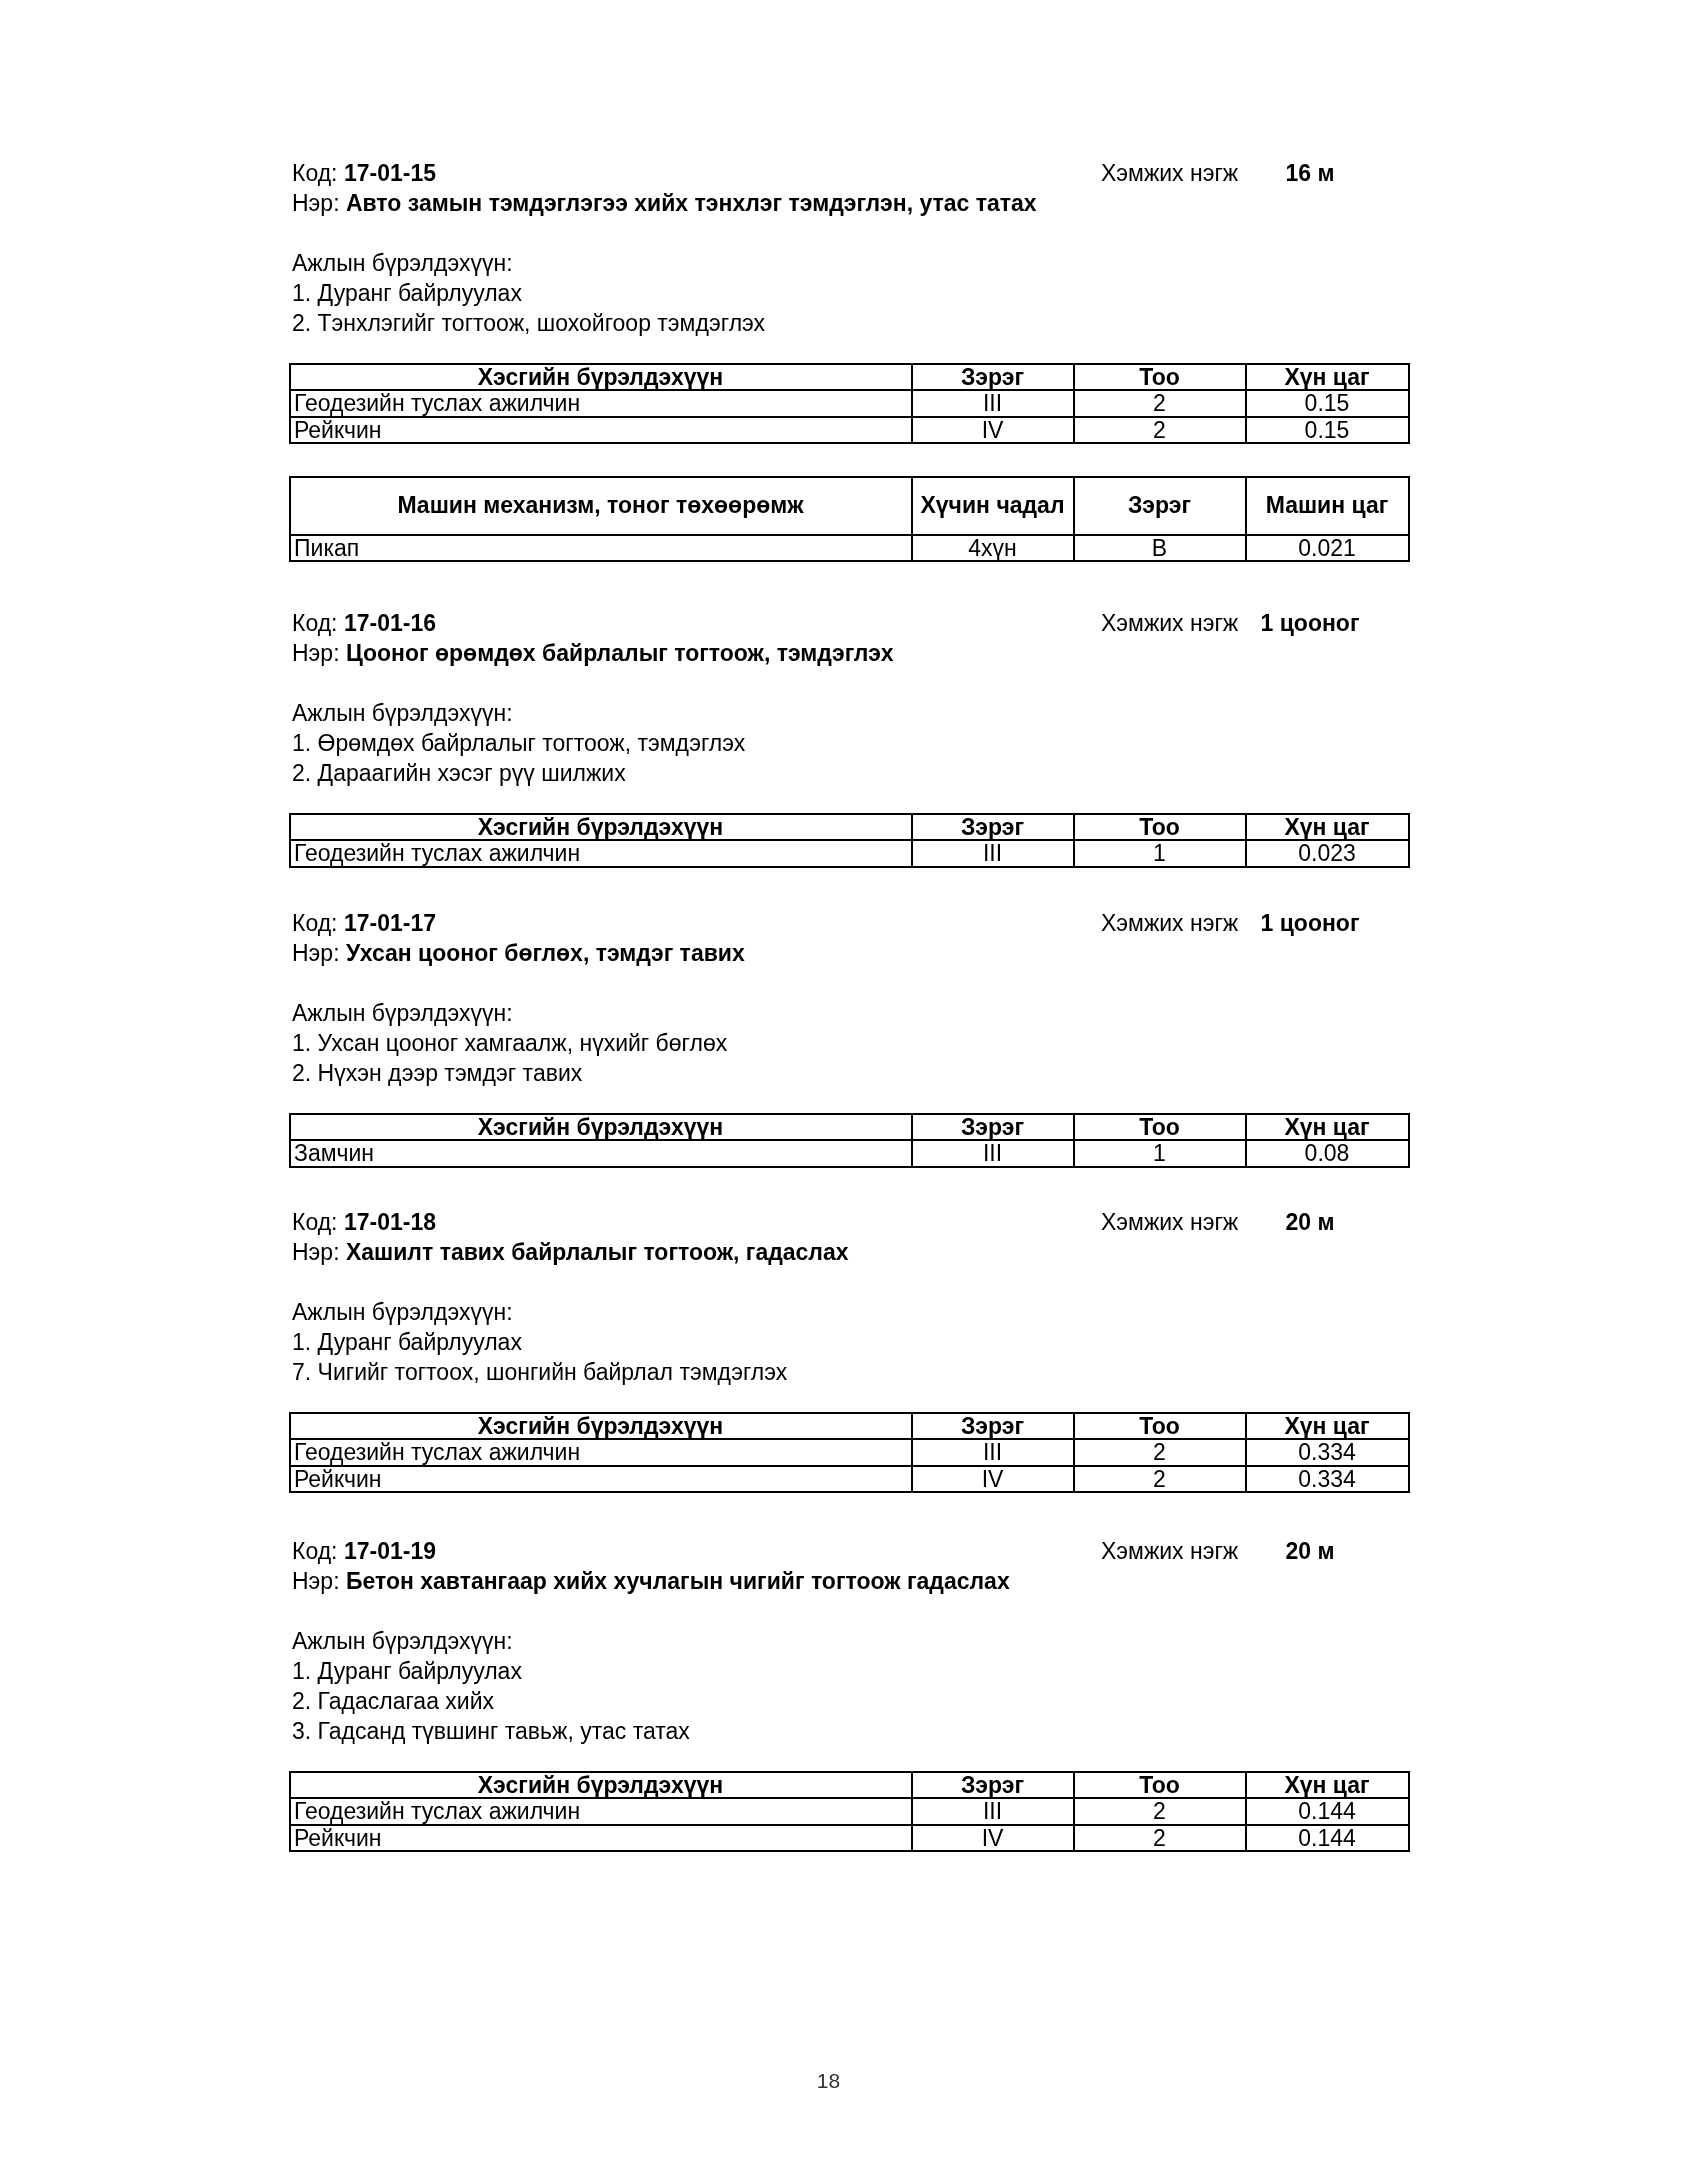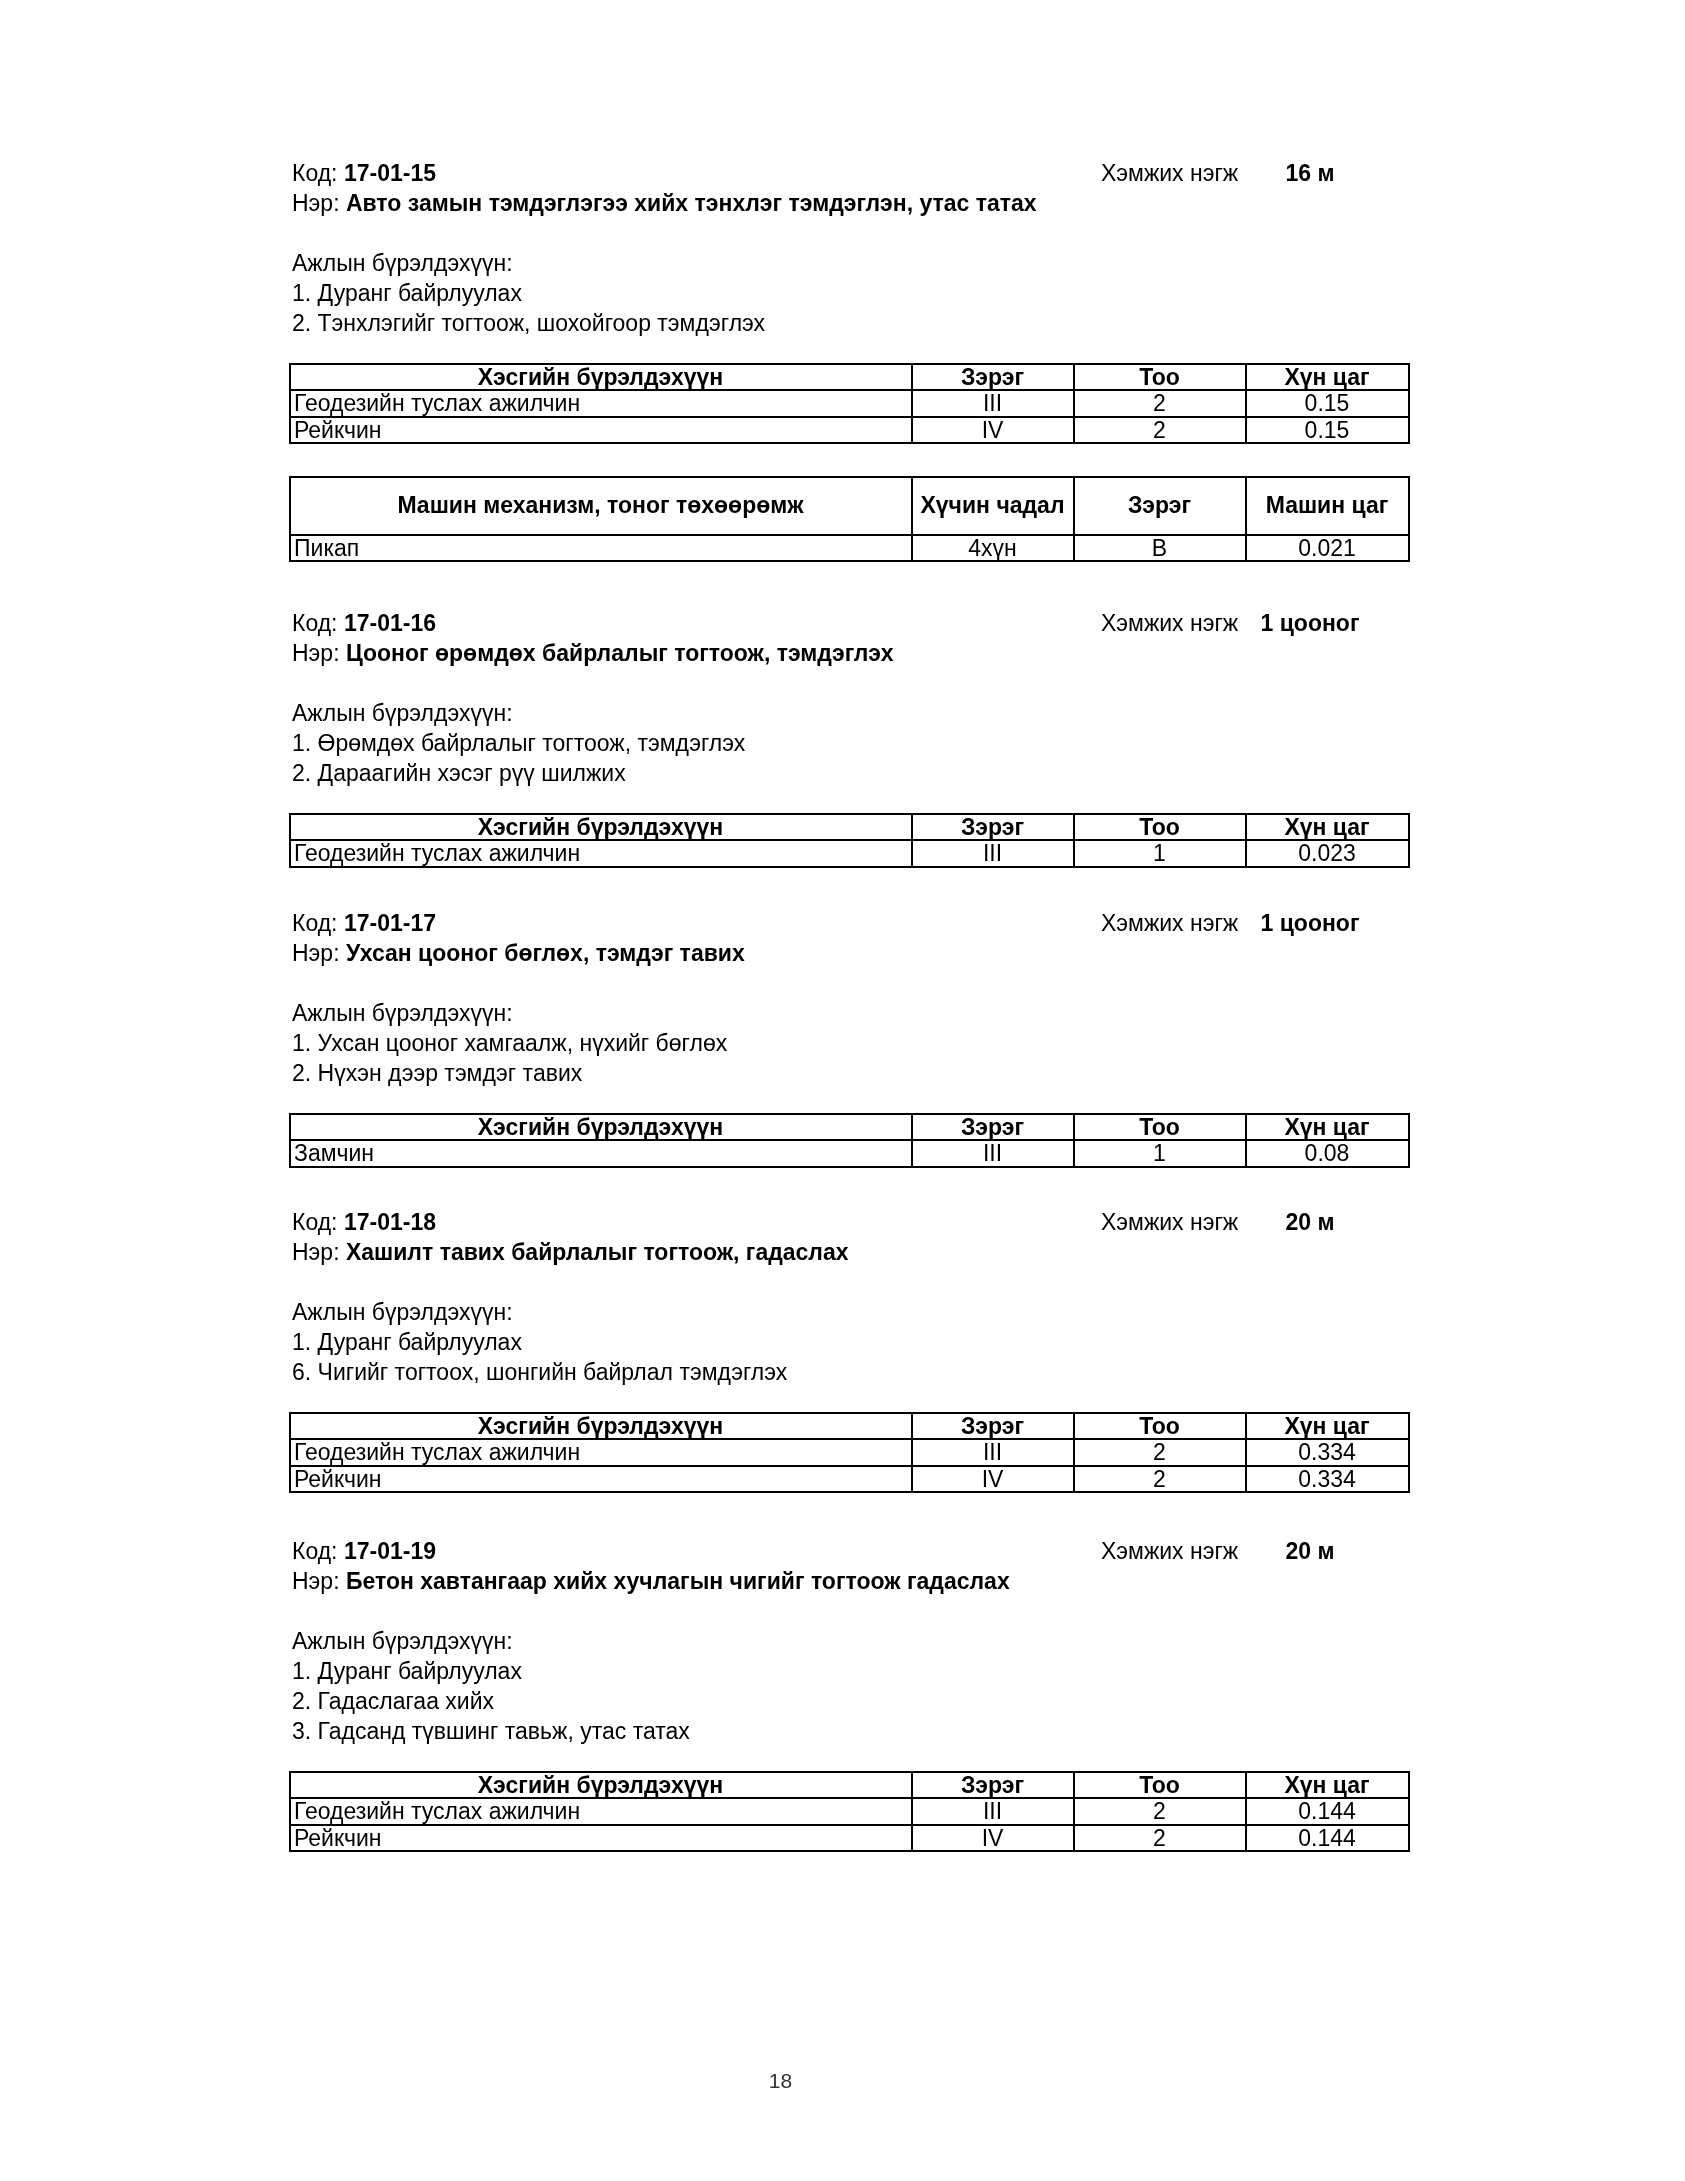--- a/index.html
+++ b/index.html
@@ -12,21 +12,21 @@
   .unit-label { position: absolute; left: 809px; top: 0; font-weight: normal; }
   .unit-value { position: absolute; left: 952px; top: 0; width: 132px; text-align: center; font-weight: bold; }
   .gap { height: 30px; }
   table.t { position: relative; left: -3.5px; border-collapse: collapse; width: 992px; font-size: 23px; table-layout: fixed; margin-top: 5.3px; }
   table.t td, table.t th { border: 2.6px solid #000; padding: 0 3.5px; height: 24.6px; line-height: 24.6px; }
   table.t th { font-weight: bold; text-align: center; }
   table.t td { text-align: center; border-radius: 9px; }
   table.t td.first { text-align: left; }
   table.t th.tall { height: 56px; }
   .c1 { width: 622px; } .c2 { width: 162px; } .c3 { width: 172px; } .c4 { width: 163px; }
-  .page-number { position: absolute; left: 0; width: 1561px; top: 2069px; text-align: center; font-size: 21px; color: #333; }
+  .page-number { position: absolute; left: 0; width: 1561px; top: 2069px; text-align: center; font-size: 21px; color: #333; padding-left: 48px; }
 </style>
 </head>
 <body>
 
 <div class="page">
 
   <div class="section" style="top:158px;">
     <div class="line">
       <span class="label">Код:</span>
       <span class="bold">17-01-15</span>
@@ -182,21 +182,21 @@
       <span class="unit-label">Хэмжих нэгж</span>
       <span class="unit-value">20 м</span>
     </div>
     <div class="line">
       <span class="label">Нэр:</span>
       <span class="bold">Хашилт тавих байрлалыг тогтоож, гадаслах</span>
     </div>
     <div class="gap"></div>
     <div class="line">Ажлын бүрэлдэхүүн:</div>
     <div class="line">1. Дуранг байрлуулах</div>
-    <div class="line">6. Чигийг тогтоох, шонгийн байрлал тэмдэглэх</div>
+    <div class="line">7. Чигийг тогтоох, шонгийн байрлал тэмдэглэх</div>
     <div style="height:19.3px;"></div>
     <table class="t">
       <colgroup>
           <col class="c1">
           <col class="c2">
           <col class="c3">
           <col class="c4">
         </colgroup>
       <tbody>
           <tr>

